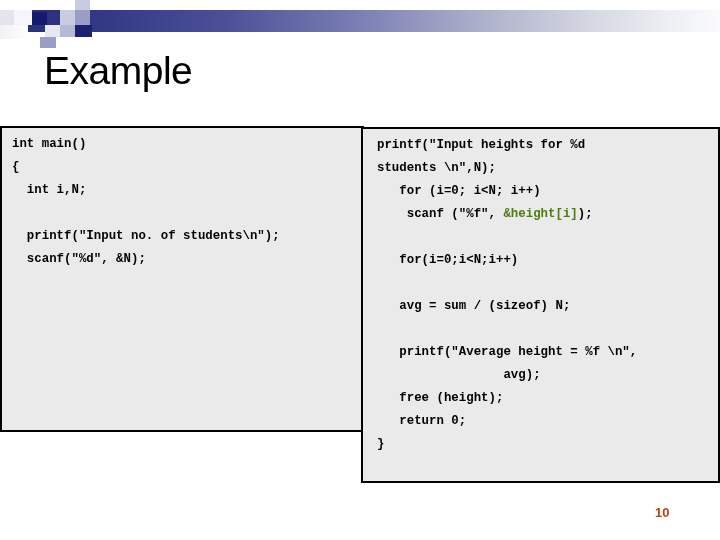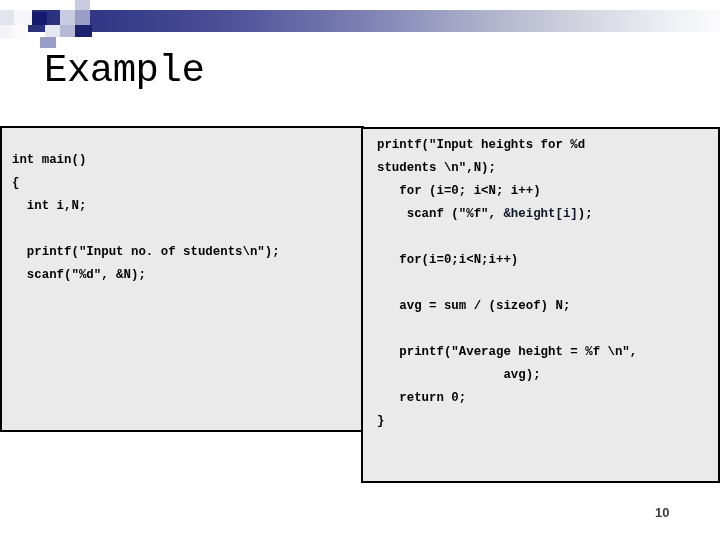--- a/index.html
+++ b/index.html
@@ -58,56 +58,56 @@
   
   #slide-title {
     position: absolute;
     left: 44px;
     top: 49px;
     font-size: 39px;
     font-weight: 400;
     color: #000000;
     letter-spacing: -0.5px;
     white-space: nowrap;
-    font-family: Liberation Mono, monospace;
+    font-family: Liberation Sans, sans-serif;
   }
 
   
   .code-box {
     position: absolute;
     background: #eaeaea;
     border: 2px solid #000000;
     box-sizing: border-box;
     font-family: "Liberation Mono", "DejaVu Sans Mono", monospace;
     font-weight: bold;
     font-size: 12.4px;
     line-height: 23px;
     color: #000000;
     overflow: hidden;
   }
   #code-box-left {
     left: 0px;
     top: 126px;
     width: 364px;
     height: 306px;
-    padding: 21px 0 0 10px;
+    padding: 5px 0 0 10px;
   }
   #code-box-right {
     left: 361px;
     top: 127px;
     width: 359px;
     height: 356px;
     padding: 5px 0 0 14px;
   }
   .code-line {
     white-space: pre;
     height: 23px;
   }
   .blank-line { height: 23px; }
-  .red { color: #0f172a; }
+  .red { color: #4d7c0f; }
 </style>
 </head>
 <body>
 
 <div id="header-decoration">
   <div class="sq sq-fade"></div>
   <div class="grad-bar"></div>
   <div class="sq sq-pale1"></div>
   <div class="sq sq-pale2"></div>
   <div class="sq sq-lav2"></div>
@@ -137,17 +137,18 @@
     <div class="code-line"><span>students \n",N);</span></div>
     <div class="code-line"><span>   for (i=0; i&lt;N; i++)</span></div>
     <div class="code-line"><span>    scanf ("%f", </span><span class="red">&amp;height[i]</span><span>);</span></div>
     <div class="blank-line"><span></span></div>
     <div class="code-line"><span>   for(i=0;i&lt;N;i++)</span></div>
     <div class="blank-line"><span></span></div>
     <div class="code-line"><span>   avg = sum / (sizeof) N;</span></div>
     <div class="blank-line"><span></span></div>
     <div class="code-line"><span>   printf("Average height = %f \n",</span></div>
     <div class="code-line"><span>                 avg);</span></div>
+    <div class="code-line"><span>   free (height);</span></div>
     <div class="code-line"><span>   return 0;</span></div>
     <div class="code-line"><span>}</span></div>
   </div>
 
-<div style="position:absolute;left:655px;top:505px;font-size:13px;font-weight:bold;color:#404040;text-align:right;">10</div>
+<div style="position:absolute;left:655px;top:505px;font-size:13px;font-weight:bold;color:#c2410c;text-align:right;">10</div>
 
 </body></html>

